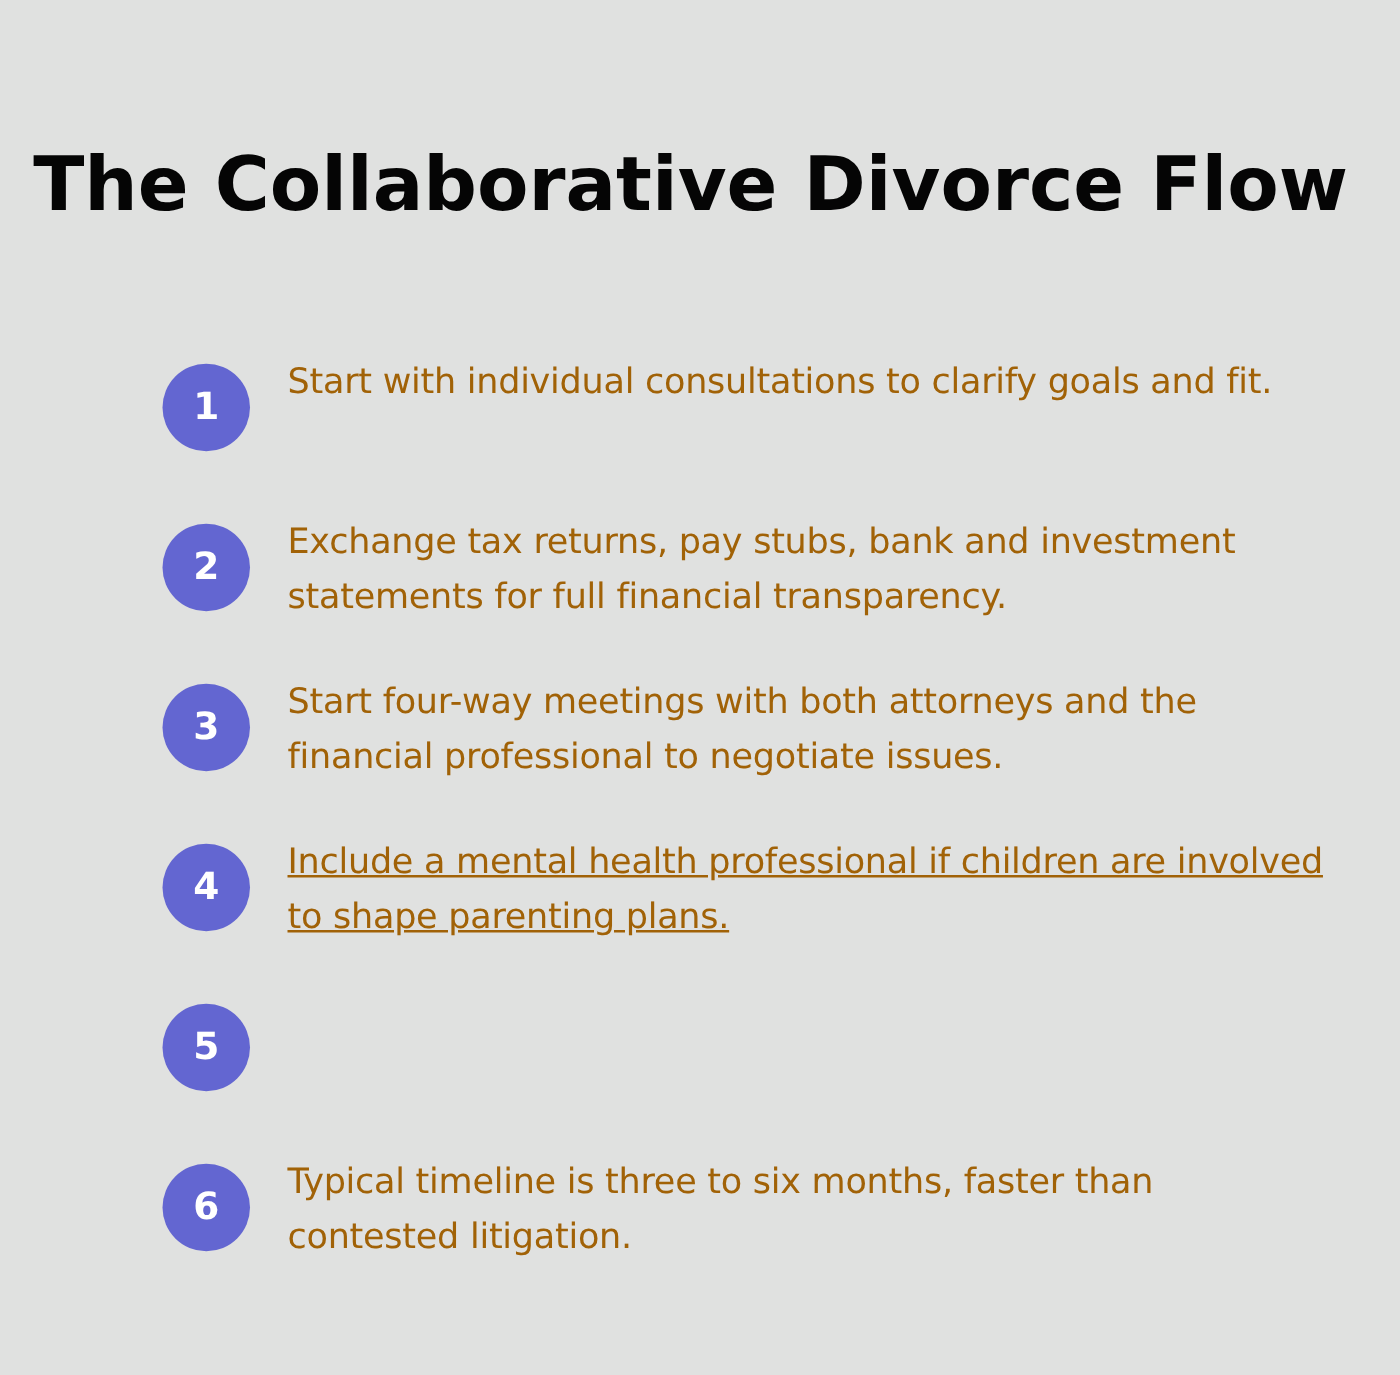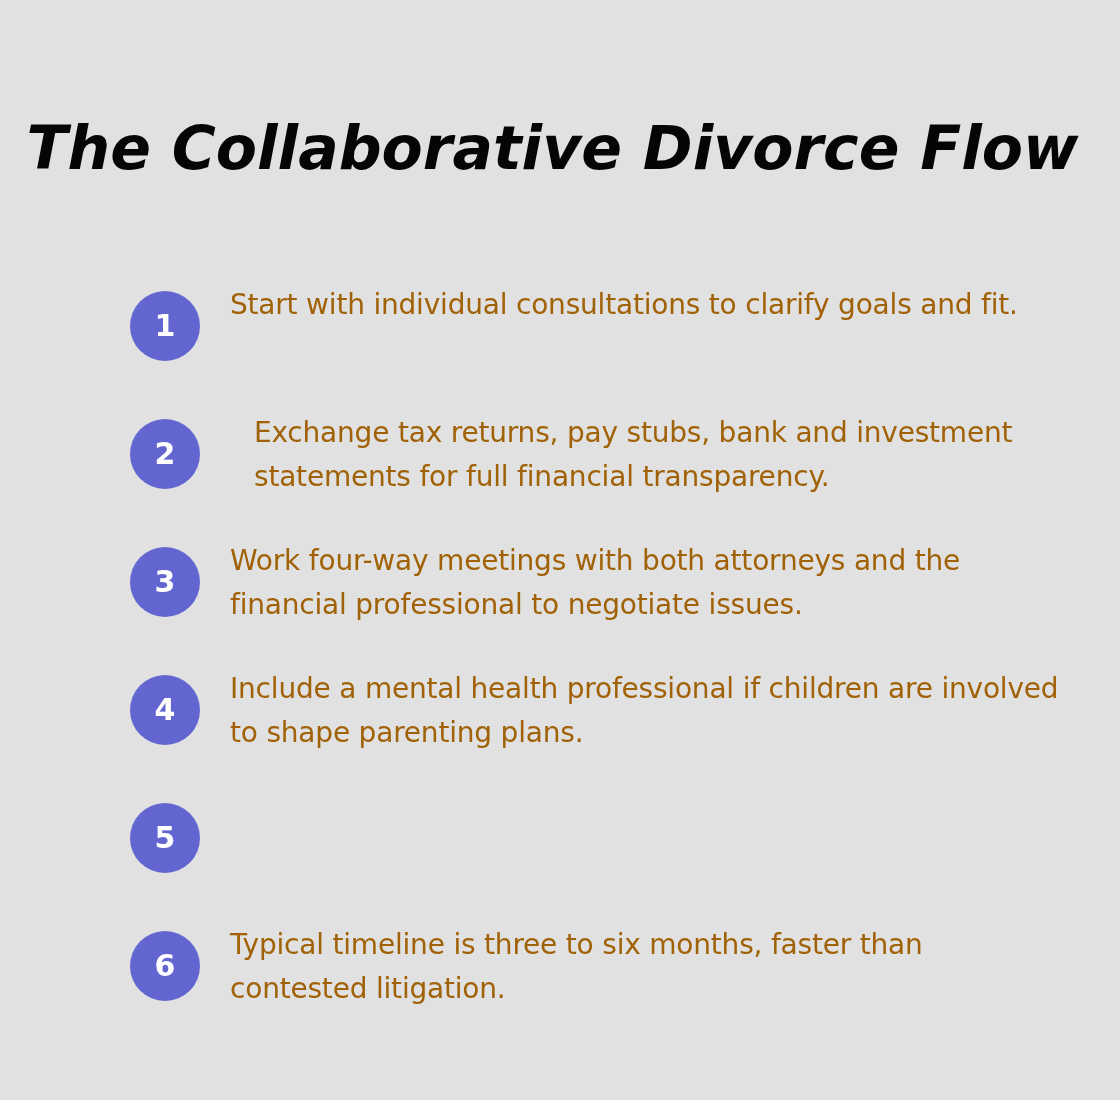--- a/index.html
+++ b/index.html
@@ -21,21 +21,20 @@
       top: 108px;
       width: 1105px;
       text-align: center;
       font-family: "DejaVu Sans", sans-serif;
       font-weight: bold;
       font-size: 60px;
       line-height: 80px;
       letter-spacing: 0px;
       color: #050505;
       margin: 0;
-      font-style: italic;
     }
     .steps {
       position: absolute;
       left: 0;
       top: 0;
       width: 1120px;
       height: 1100px;
     }
     .step {
       position: absolute;
@@ -75,29 +74,29 @@
 
 <h1 class="title">The Collaborative Divorce Flow</h1>
 
 <div class="steps">
   <div class="step" style="top:291px;">
     <div class="badge">1</div>
     <div class="step-text" style="top:-8px;">Start with individual consultations to clarify goals and fit.</div>
   </div>
   <div class="step" style="top:419px;">
     <div class="badge">2</div>
-    <div class="step-text" style="top:-8px;margin-left:24px;">Exchange tax returns, pay stubs, bank and investment statements for full financial transparency.</div>
+    <div class="step-text" style="top:-8px;">Exchange tax returns, pay stubs, bank and investment statements for full financial transparency.</div>
   </div>
   <div class="step" style="top:547px;">
     <div class="badge">3</div>
-    <div class="step-text" style="top:-8px;">Work four-way meetings with both attorneys and the financial professional to negotiate issues.</div>
+    <div class="step-text" style="top:-8px;">Start four-way meetings with both attorneys and the financial professional to negotiate issues.</div>
   </div>
   <div class="step" style="top:675px;">
     <div class="badge">4</div>
-    <div class="step-text" style="top:-8px;">Include a mental health professional if children are involved to shape parenting plans.</div>
+    <div class="step-text" style="top:-8px;text-decoration:underline;">Include a mental health professional if children are involved to shape parenting plans.</div>
   </div>
   <div class="step" style="top:803px;">
     <div class="badge">5</div>
   </div>
   <div class="step" style="top:931px;">
     <div class="badge">6</div>
     <div class="step-text" style="top:-8px;">Typical timeline is three to six months, faster than contested litigation.</div>
   </div>
 </div>
 

